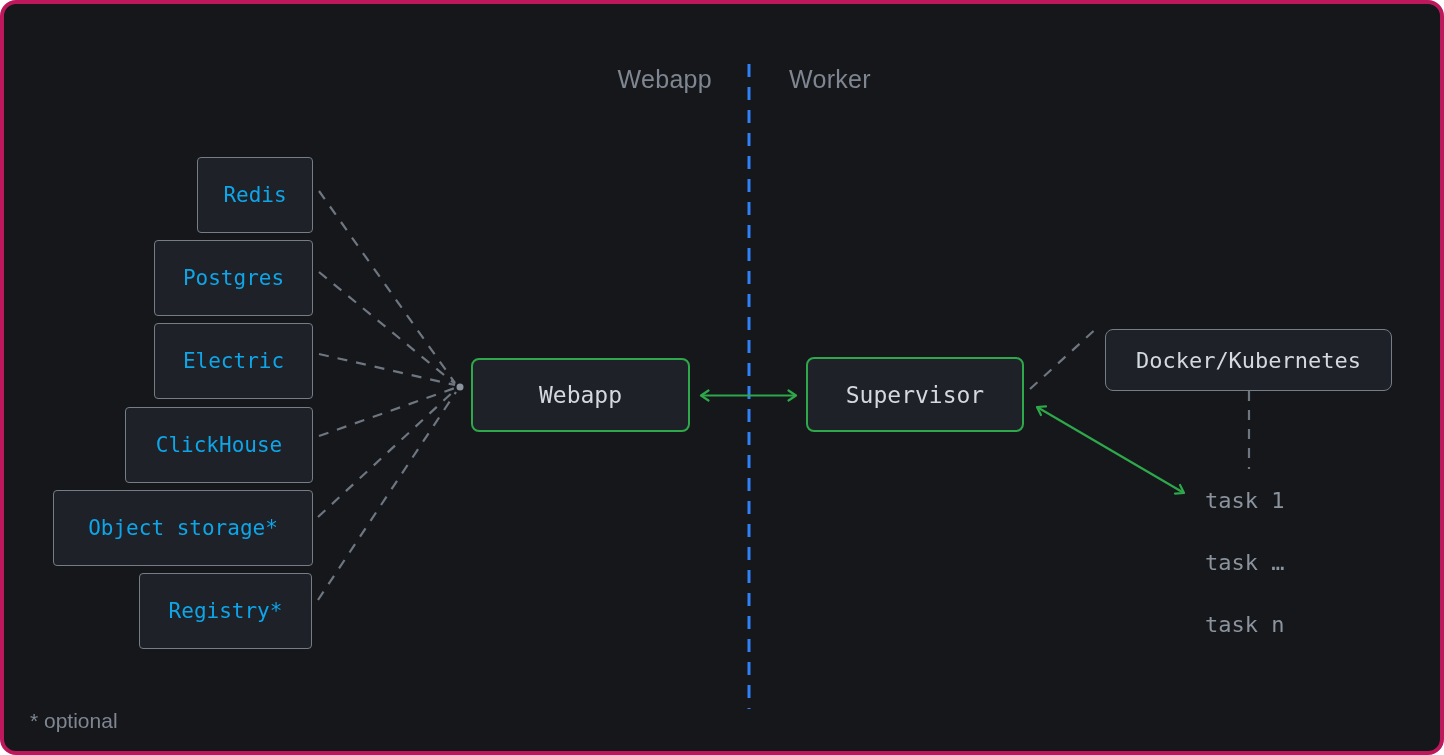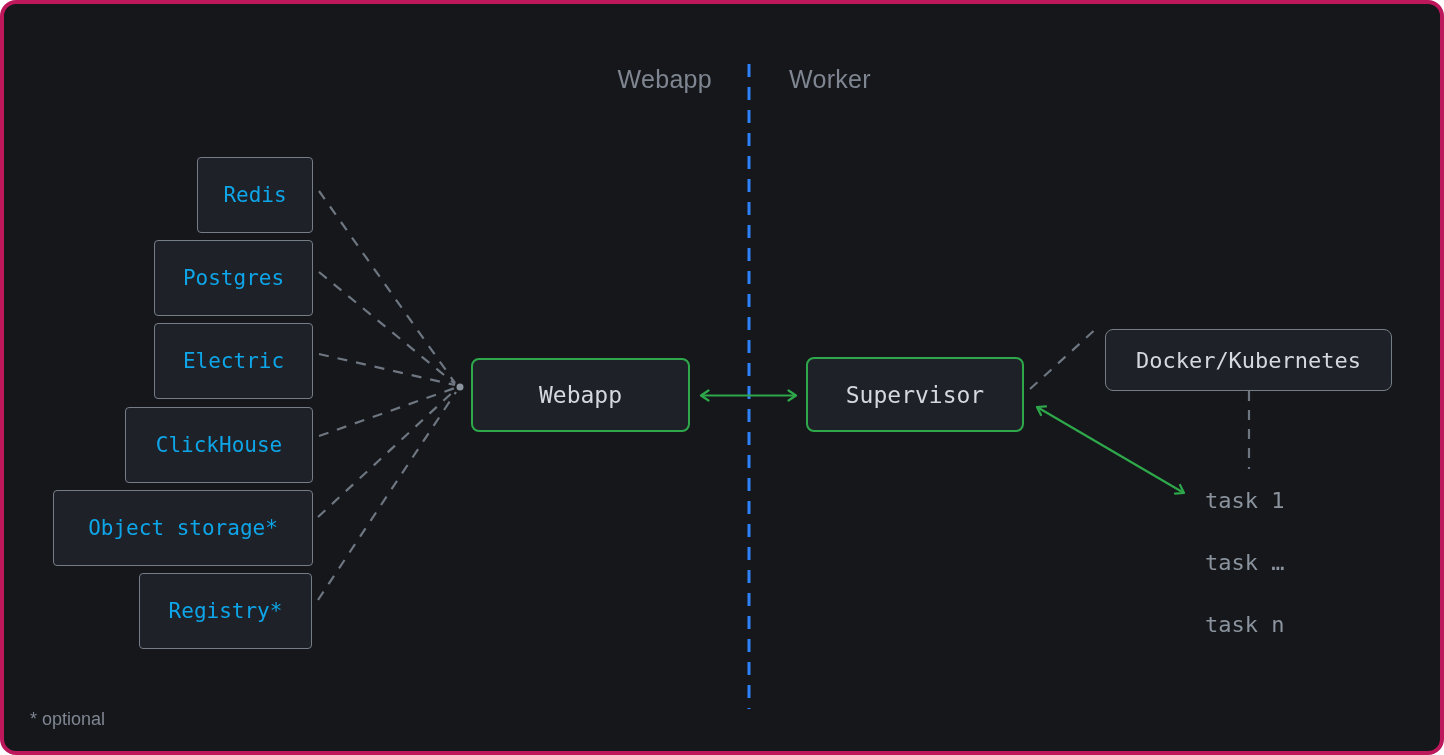--- a/index.html
+++ b/index.html
@@ -101,21 +101,21 @@
     font-family: "DejaVu Sans Mono", "Liberation Mono", monospace;
     font-size: 22px;
     line-height: 26px;
     color: #8b949e;
     white-space: nowrap;
   }
   .footnote {
     position: absolute;
     left: 26px;
     top: 705px;
-    font-size: 18px;
+    font-size: 21px;
     color: #7f8691;
   }
 </style>
 </head>
 <body>
 
 <div class="canvas">
 
   <svg class="connectors" viewBox="0 0 1444 755" xmlns="http://www.w3.org/2000/svg">
     <defs>

